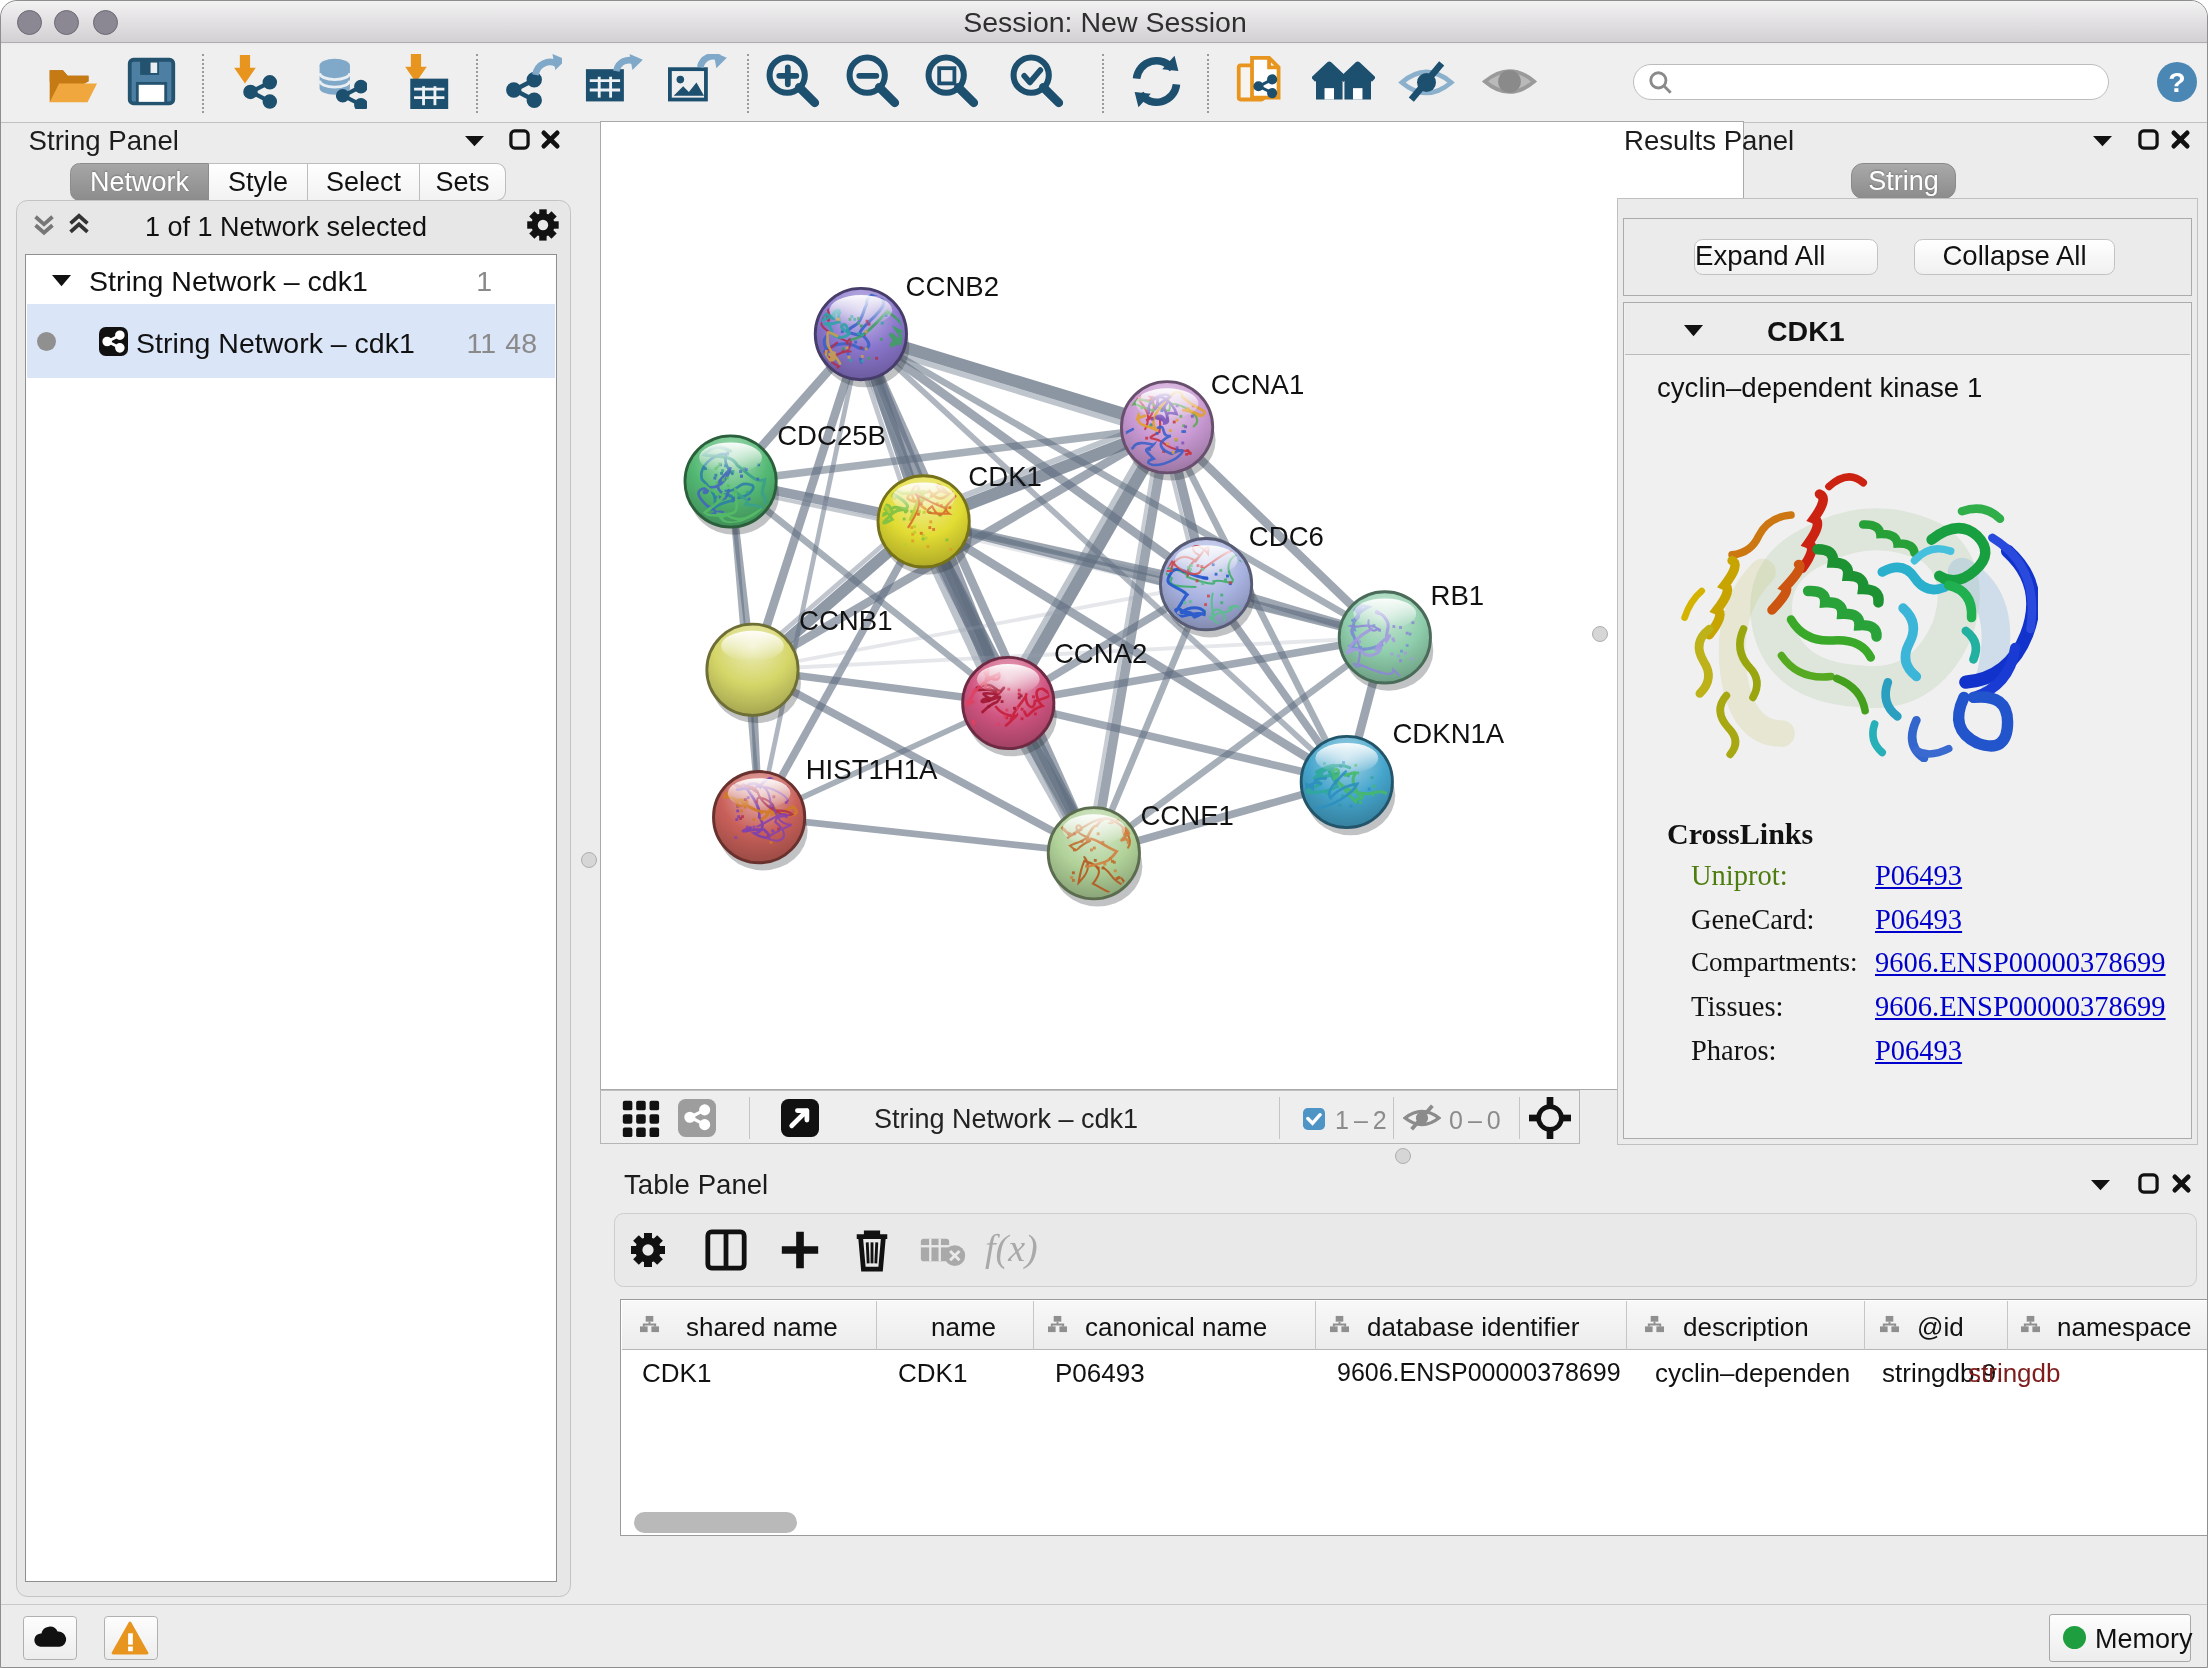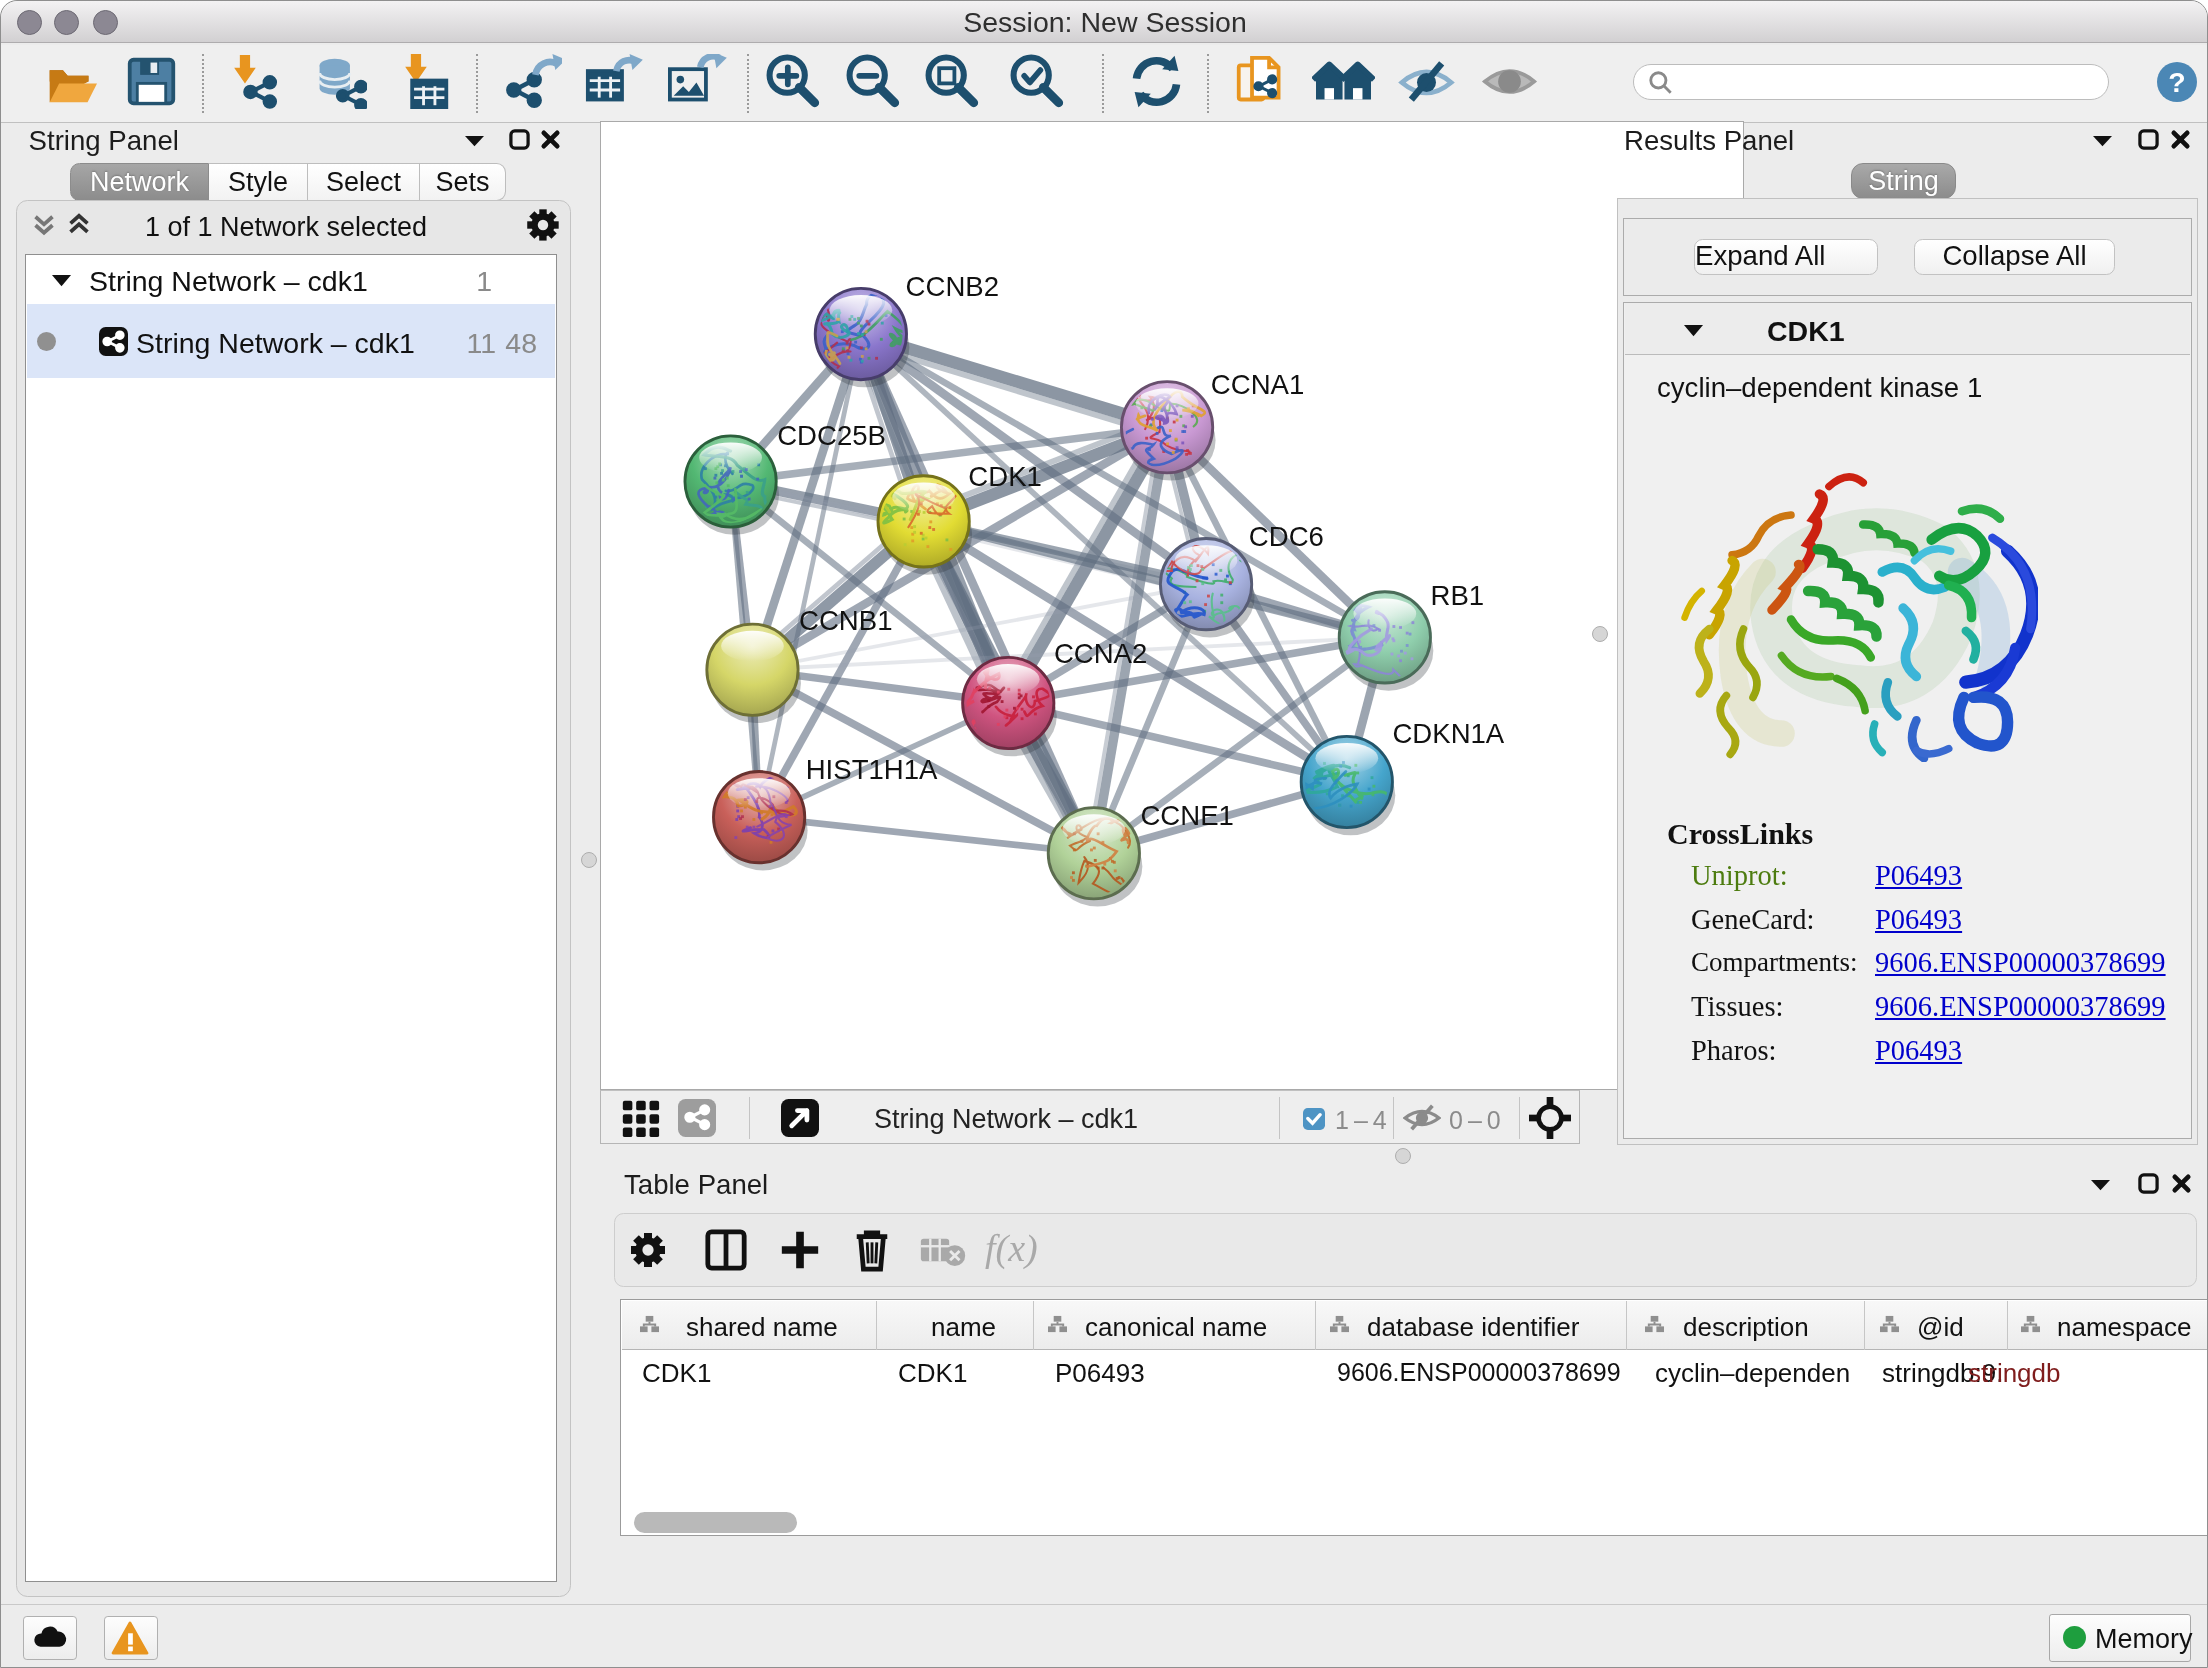--- a/index.html
+++ b/index.html
@@ -765,21 +765,21 @@
     <div class="abs" style="left:780px;top:1098px;width:38px;height:38px;background:#111;border-radius:7.6px"></div>
     <div style="position:absolute;left:785px;top:1102px;width:28.5px;height:28.5px"><svg width="28.5" height="28.5" viewBox="0 0 30 30" style="">
         <path d="M6 24 L22 8 M12 8 h10 v10" stroke="#fff" stroke-width="5" fill="none" stroke-linecap="round" stroke-linejoin="round"></path>
       </svg></div>
     <div class="abs" style="left:873px;top:1103px;font-size:27px;color:#222">String Network – cdk1</div>
     <div class="abs" style="left:1278px;top:1096px;width:0;height:42px;border-left:1.9px solid #c4c4c4"></div>
     <div class="abs" style="left:1302px;top:1107px;width:22px;height:22px;background:#4e94c4;border-radius:4.8px"></div>
     <div style="position:absolute;left:1304px;top:1109px;width:17px;height:17px"><svg width="17" height="17" viewBox="0 0 18 18" style="">
         <path d="M3 9 l5 5 8 -9" stroke="#fff" stroke-width="3.5" fill="none" stroke-linecap="round"></path>
       </svg></div>
-    <div class="abs" style="left:1334px;top:1105px;font-size:25px;color:#8b8b8b">1 – 4</div>
+    <div class="abs" style="left:1334px;top:1105px;font-size:25px;color:#8b8b8b">1 – 2</div>
     <div class="abs" style="left:1392px;top:1096px;width:0;height:42px;border-left:1.9px solid #c4c4c4"></div>
     <div style="position:absolute;left:1402px;top:1101px;width:38px;height:32px"><svg width="38" height="32" viewBox="0 0 40 34" style="">
         <path d="M2 17 Q20 3 38 17 Q20 31 2 17 z" fill="none" stroke="#8b8b8b" stroke-width="3.4"></path>
         <circle cx="20" cy="17" r="6.5" fill="#8b8b8b"></circle>
         <line x1="9" y1="29" x2="31" y2="4" stroke="#8b8b8b" stroke-width="4"></line>
       </svg></div>
     <div class="abs" style="left:1448px;top:1105px;font-size:25px;color:#8b8b8b">0 – 0</div>
     <div class="abs" style="left:1518px;top:1096px;width:0;height:42px;border-left:1.9px solid #c4c4c4"></div>
     <div style="position:absolute;left:1528px;top:1096px;width:42px;height:42px"><svg width="42" height="42" viewBox="0 0 44 44" style="">
         <circle cx="22" cy="22" r="12" fill="none" stroke="#111" stroke-width="5"></circle>

